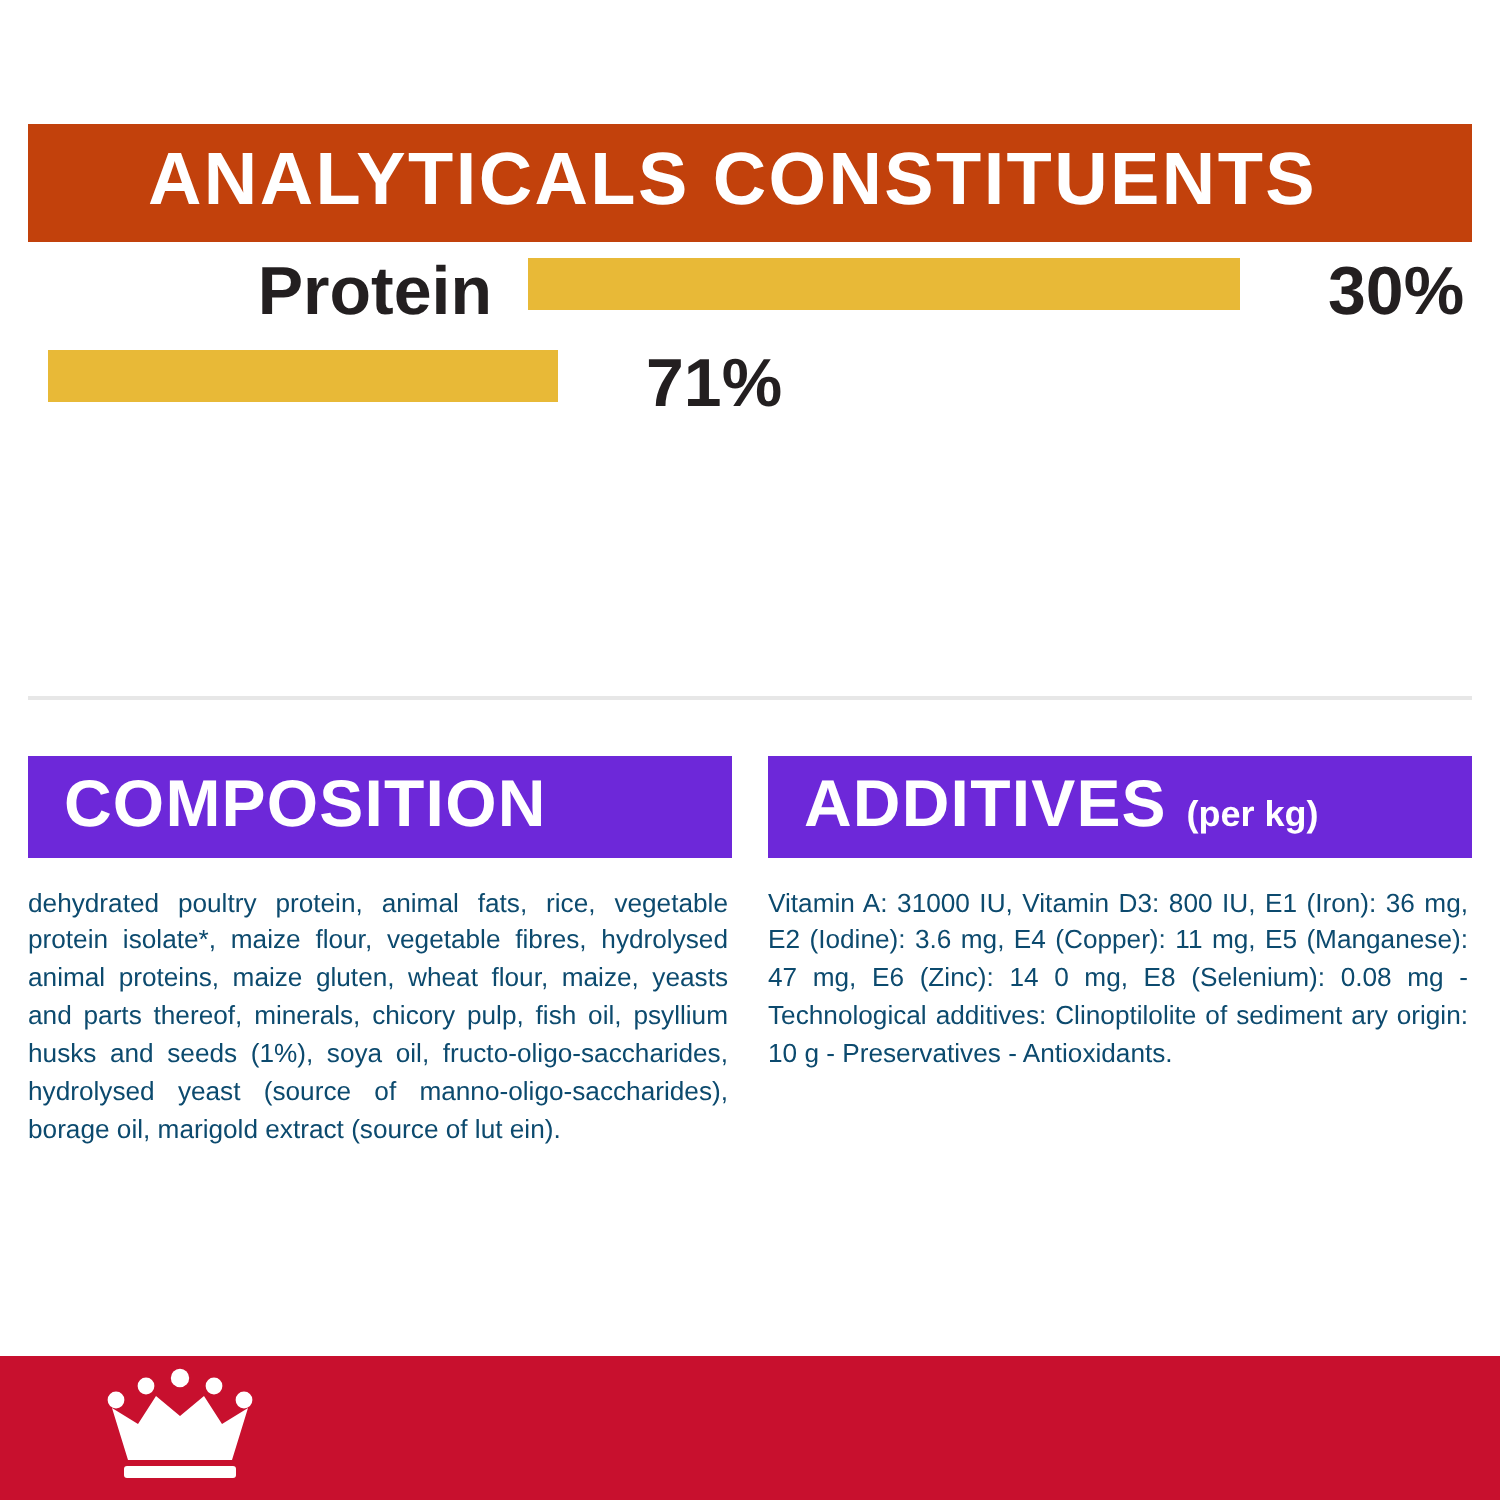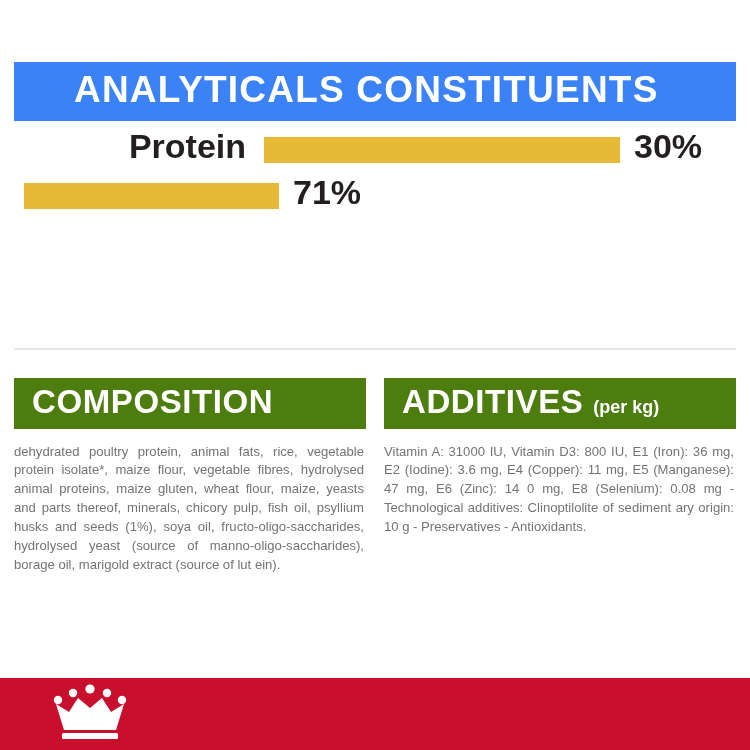--- a/index.html
+++ b/index.html
@@ -18,21 +18,21 @@
   }
 
   
   .analyticals {
     position: absolute;
     left: 14px;
     top: 62px;
     width: 722px;
   }
   .gold-header {
-    background: #3b82f6;
+    background: #c2410c;
     color: #ffffff;
     font-size: 37px;
     font-weight: bold;
     letter-spacing: 1.2px;
     padding: 9px 0 11px 60px;
     line-height: 1.05;
     white-space: nowrap;
   }
   .bars {
     margin-top: 2px;
@@ -49,21 +49,22 @@
     font-size: 34px;
     font-weight: bold;
     color: #231f20;
     padding-right: 18px;
     line-height: 1;
     white-space: nowrap;
   }
   .bar-track {
     flex: 0 0 auto;
     display: flex;
-    align-items: flex-end;
+    align-items: flex-start;
+    gap: 30px;
   }
   .bar-fill {
     height: 26px;
     background: #e8b937;
   }
   .bar-value {
     font-size: 34px;
     font-weight: bold;
     color: #231f20;
     padding-left: 14px;
@@ -85,39 +86,39 @@
   .columns {
     position: absolute;
     left: 14px;
     top: 378px;
     width: 722px;
     display: flex;
     gap: 18px;
   }
   .col { width: 352px; }
   .col-header {
-    background: #4d7c0f;
+    background: #6d28d9;
     color: #ffffff;
     padding: 7px 0 9px 18px;
     font-size: 33px;
     font-weight: bold;
     letter-spacing: 0.6px;
     line-height: 1.05;
     white-space: nowrap;
   }
   .col-header .sub {
     font-size: 18px;
     font-weight: bold;
     letter-spacing: 0;
   }
   .col-body {
     margin-top: 14px;
     font-size: 13.1px;
     line-height: 1.44;
-    color: #737373;
+    color: #0c4a6e;
     text-align: justify;
     padding-right: 2px;
   }
 
   
   .bottom-band {
     position: absolute;
     left: 0;
     bottom: 0;
     width: 750px;

